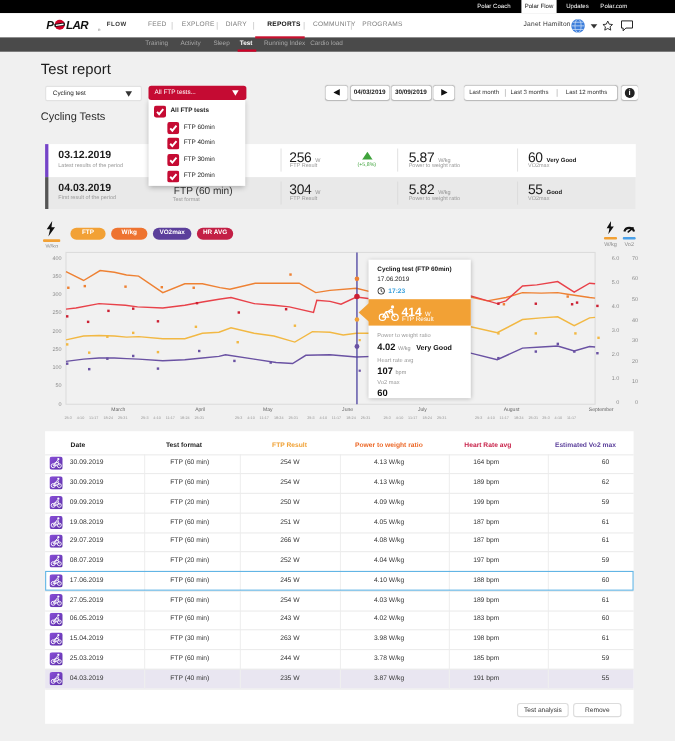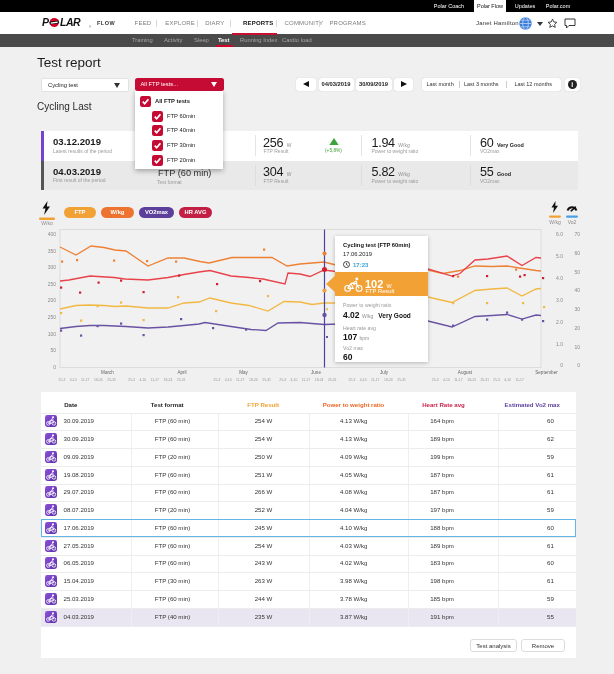--- a/index.html
+++ b/index.html
@@ -96,21 +96,21 @@
 <div id="subnav">
   <div class="subitem" style="left:132px;">Training</div>
   <div class="subitem" style="left:164px;">Activity</div>
   <div class="subitem" style="left:194px;">Sleep</div>
   <div class="subitem" style="left:218px;color:#fff;font-weight:bold;">Test</div>
   <div class="abs" style="left:216px;top:10.5px;width:17px;height:2px;background:#d10027;"></div>
   <div class="subitem" style="left:240px;">Running Index</div>
   <div class="subitem" style="left:282px;">Cardio load</div>
 </div>
 <div id="h1">Test report</div>
-<div id="h2">Cycling Last</div>
+<div id="h2">Cycling Tests</div>
 
 <div class="dd" style="left:41px;top:78px;width:88px;height:13.5px;">
   <span style="position:absolute;left:6px;top:0;line-height:12px;font-size:5.8px;color:#222;">Cycling test</span>
   <span class="tri-dn" style="right:8px;top:4px;"></span>
 </div>
 <div class="abs" style="left:134.5px;top:78px;width:89px;height:13px;background:#c50b33;border-radius:2.5px;z-index:41;">
   <span style="position:absolute;left:6px;top:0;line-height:13px;font-size:5.8px;color:#fff;">All FTP tests...</span>
   <span class="tri-dn w" style="position:absolute;right:7px;top:4px;"></span>
 </div>
 
@@ -142,21 +142,21 @@
   <div class="abs" style="left:12px;top:6px;font-size:9.6px;font-weight:bold;color:#1a1a1a;line-height:1;">03.12.2019</div>
   <div class="slab" style="left:12px;top:17.5px;">Latest results of the period</div>
   <div class="vsep" style="left:213.5px;"></div>
   <div class="abs" style="left:222px;top:5.5px;font-size:12.6px;line-height:1.1;"><span class="bignum">256</span> <span class="unit">W</span></div>
   <div class="slab" style="left:222.5px;top:18px;">FTP Result</div>
   <svg class="abs" style="left:288px;top:6.5px;" width="10" height="7.5" viewBox="0 0 10 7.5">
       <polygon points="5,0 10,7.5 0,7.5" fill="#3fa33c"></polygon>
     </svg>
   <div class="abs" style="left:284px;top:17px;font-size:4.8px;color:#3fa33c;">(+5,8%)</div>
   <div class="vsep" style="left:319.5px;"></div>
-  <div class="abs" style="left:330.5px;top:5.5px;font-size:12.6px;line-height:1.1;"><span class="bignum">1.94</span> <span class="unit">W/kg</span></div>
+  <div class="abs" style="left:330.5px;top:5.5px;font-size:12.6px;line-height:1.1;"><span class="bignum">5.87</span> <span class="unit">W/kg</span></div>
   <div class="slab" style="left:330.5px;top:18px;">Power to weight ratio</div>
   <div class="vsep" style="left:428.5px;"></div>
   <div class="abs" style="left:439px;top:5.5px;font-size:12.6px;line-height:1.1;"><span class="bignum">60</span> <span style="font-size:5.4px;font-weight:bold;color:#1a1a1a;">Very Good</span></div>
   <div class="slab" style="left:439px;top:18px;">VO2max</div>
   <div id="sumrow2">
     <div class="sbar" style="background:#555;"></div>
     <div class="abs" style="left:12px;top:6.5px;font-size:9.6px;font-weight:bold;color:#1a1a1a;line-height:1;">04.03.2019</div>
     <div class="slab" style="left:12px;top:17px;">First result of the period</div>
     <div class="abs" style="left:117px;top:8.5px;font-size:9.2px;line-height:1;color:#333;">FTP (60 min)</div>
     <div class="slab" style="left:116px;top:19px;">Test format</div>
@@ -351,21 +351,21 @@
   <div class="abs" style="left:18px;top:25.8px;font-size:6px;line-height:1;font-weight:bold;color:#3aa0dc;">17:23</div>
   <div class="abs" style="left:0;top:36px;width:93px;height:23.5px;background:#f2a135;"></div>
   <div class="abs" style="left:-9.5px;top:38.5px;width:0;height:0;border-top:9.3px solid transparent;border-bottom:9.3px solid transparent;border-right:10px solid #f2a135;"></div>
   <svg class="abs" style="left:9px;top:41px;" width="19" height="15.5" viewBox="0 0 34 27">
     <circle cx="6.5" cy="20" r="5.2" fill="none" stroke="#fff" stroke-width="2"></circle>
     <circle cx="27" cy="20" r="5.2" fill="none" stroke="#fff" stroke-width="2"></circle>
     <path d="M6.5 20 L12.5 11 H21 L27 20 M12.5 11 L16.5 20 H6.5" fill="none" stroke="#fff" stroke-width="2"></path>
     <circle cx="23" cy="3.2" r="2.6" fill="#fff"></circle>
     <path d="M21.5 6.5 L16 10.5 L19 14 M21.8 6.8 L23.5 13" stroke="#fff" stroke-width="2" fill="none"></path>
   </svg>
-  <div class="abs" style="left:30px;top:43px;line-height:1;font-size:11px;color:#fff;white-space:nowrap;"><span style="font-size:11px;font-weight:bold;">102</span> <span style="font-size:5.5px;">W</span></div>
+  <div class="abs" style="left:30px;top:43px;line-height:1;font-size:11px;color:#fff;white-space:nowrap;"><span style="font-size:11px;font-weight:bold;">414</span> <span style="font-size:5.5px;">W</span></div>
   <div class="abs" style="left:30.5px;top:53px;line-height:1;color:#fff;font-size:5.8px;">FTP Result</div>
   <div class="abs" style="left:8px;top:67px;font-size:5.2px;line-height:1;color:#9a9a9a;white-space:nowrap;">Power to weight ratio</div>
   <div class="abs" style="left:8px;top:75px;line-height:1;font-size:8.5px;white-space:nowrap;"><span style="font-size:8.5px;font-weight:bold;color:#111;">4.02</span> <span style="font-size:5px;color:#8f8f8f;">W/kg</span><span style="font-size:6.5px;font-weight:bold;color:#111;margin-left:5px;">Very Good</span></div>
   <div class="abs" style="left:8px;top:89.5px;font-size:5.2px;line-height:1;color:#9a9a9a;">Heart rate avg</div>
   <div class="abs" style="left:8px;top:97px;line-height:1;font-size:8.5px;white-space:nowrap;"><span style="font-size:8.5px;font-weight:bold;color:#111;">107</span> <span style="font-size:5px;color:#8f8f8f;">bpm</span></div>
   <div class="abs" style="left:8px;top:110px;font-size:5.2px;line-height:1;color:#9a9a9a;">Vo2 max</div>
   <div class="abs" style="left:8px;top:117px;font-size:8.5px;line-height:1;font-weight:bold;color:#111;">60</div>
 </div>
 
 <div id="panel">

